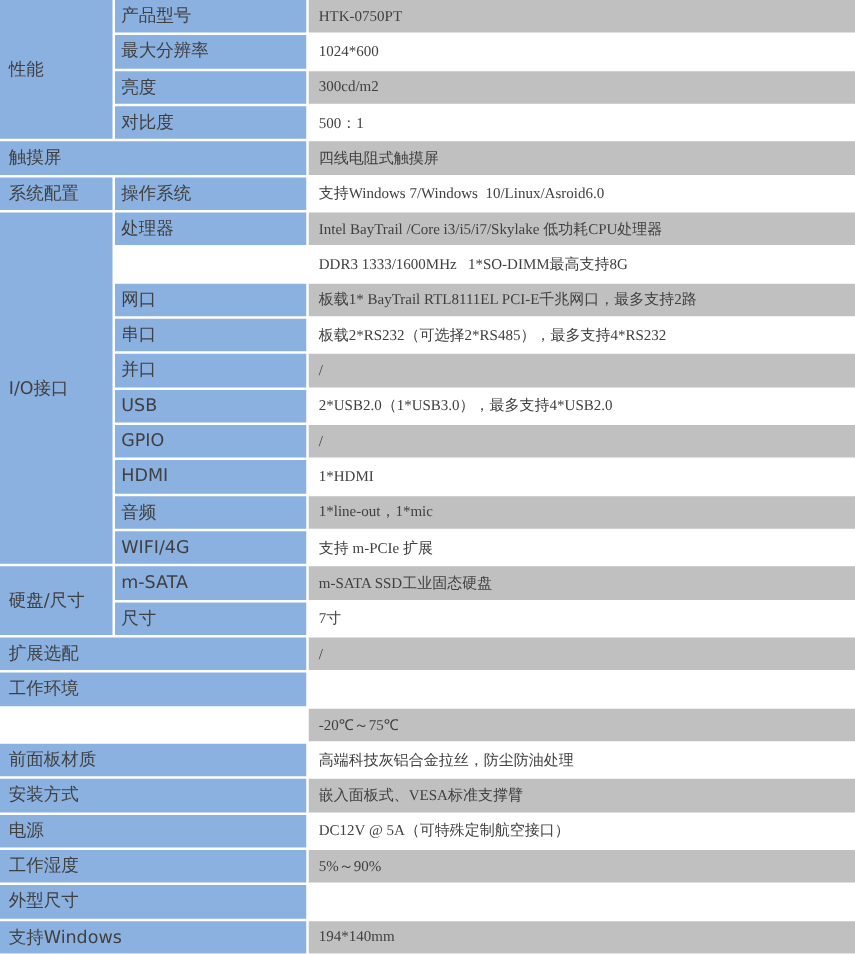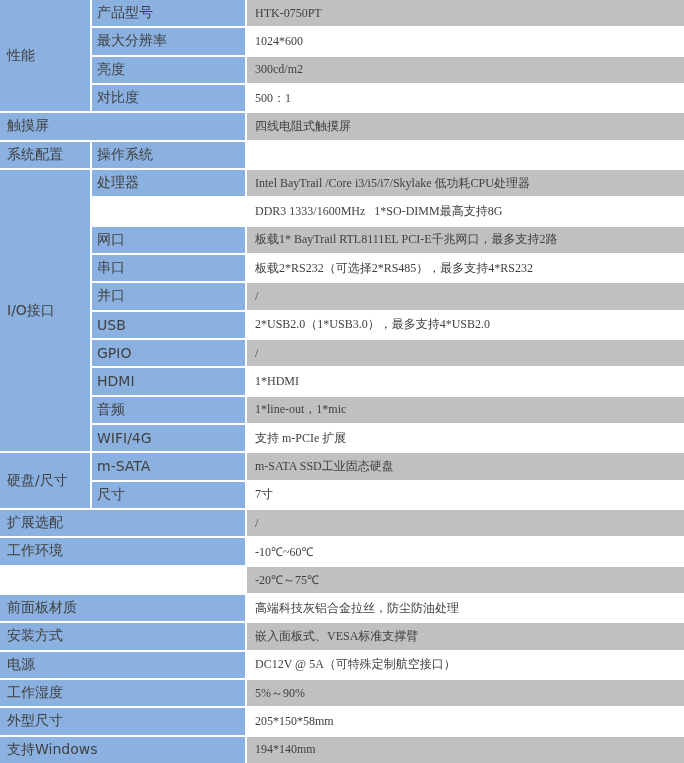--- a/index.html
+++ b/index.html
@@ -75,20 +75,21 @@
   <div class="c sub" style="grid-row:3">亮度</div>
   <div class="c val g" style="grid-row:3">300cd/m2</div>
 
   <div class="c sub" style="grid-row:4">对比度</div>
   <div class="c val w" style="grid-row:4">500：1</div>
 
   <div class="c cat merged" style="grid-row:5">触摸屏</div>
   <div class="c val g" style="grid-row:5">四线电阻式触摸屏</div>
 
   <div class="c sub" style="grid-row:6">操作系统</div>
+  <div class="c val w" style="grid-row:6">支持Windows 7/Windows  10/Linux/Asroid6.0</div>
 
   <div class="c sub" style="grid-row:7">处理器</div>
   <div class="c val g" style="grid-row:7">Intel BayTrail /Core i3/i5/i7/Skylake 低功耗CPU处理器</div>
 
   <div class="c val w" style="grid-row:8">DDR3 1333/1600MHz   1*SO-DIMM最高支持8G</div>
 
   <div class="c sub" style="grid-row:9">网口</div>
   <div class="c val g" style="grid-row:9">板载1* BayTrail RTL8111EL PCI-E千兆网口，最多支持2路</div>
 
   <div class="c sub" style="grid-row:10">串口</div>
@@ -115,35 +116,33 @@
   <div class="c sub" style="grid-row:17">m-SATA</div>
   <div class="c val g" style="grid-row:17">m-SATA SSD工业固态硬盘</div>
 
   <div class="c sub" style="grid-row:18">尺寸</div>
   <div class="c val w" style="grid-row:18">7寸</div>
 
   <div class="c cat merged" style="grid-row:19">扩展选配</div>
   <div class="c val g" style="grid-row:19">/</div>
 
   <div class="c cat merged" style="grid-row:20">工作环境</div>
-  <div class="c val w" style="grid-row:20">-10℃~60℃</div>
 
   <div class="c val g" style="grid-row:21">-20℃～75℃</div>
 
   <div class="c cat merged" style="grid-row:22">前面板材质</div>
   <div class="c val w" style="grid-row:22">高端科技灰铝合金拉丝，防尘防油处理</div>
 
   <div class="c cat merged" style="grid-row:23">安装方式</div>
   <div class="c val g" style="grid-row:23">嵌入面板式、VESA标准支撑臂</div>
 
   <div class="c cat merged" style="grid-row:24">电源</div>
   <div class="c val w" style="grid-row:24">DC12V @ 5A（可特殊定制航空接口）</div>
 
   <div class="c cat merged" style="grid-row:25">工作湿度</div>
   <div class="c val g" style="grid-row:25">5%～90%</div>
 
   <div class="c cat merged" style="grid-row:26">外型尺寸</div>
-  <div class="c val w" style="grid-row:26">205*150*58mm</div>
 
   <div class="c cat merged" style="grid-row:27">支持Windows</div>
   <div class="c val g" style="grid-row:27">194*140mm</div>
 
 </div>
 
 </body></html>

